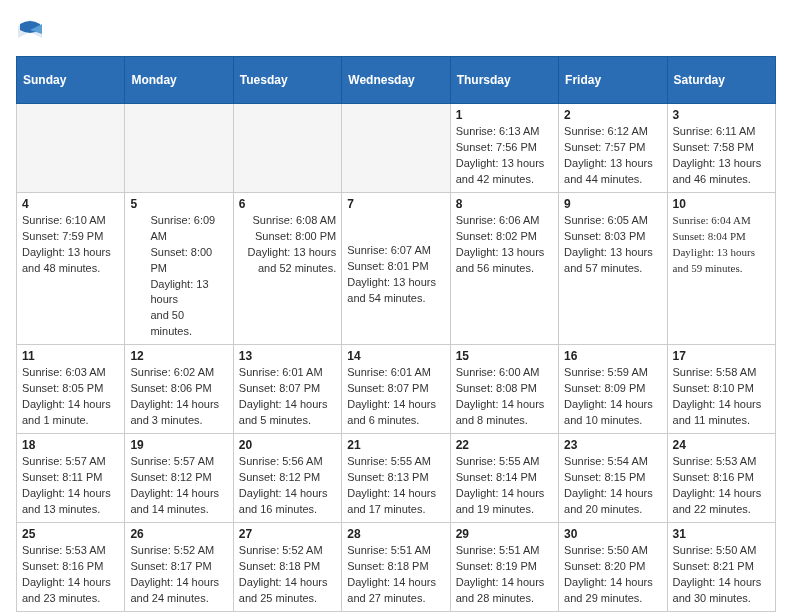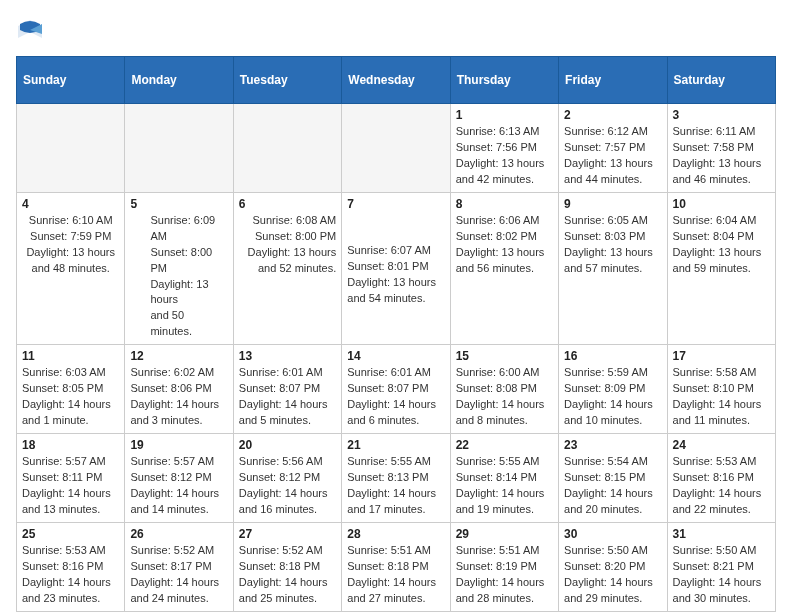--- a/index.html
+++ b/index.html
@@ -149,21 +149,21 @@
           <span class="day-num">3</span>
           <div class="day-detail" style="white-space: pre-line;">Sunrise: 6:11 AM
 Sunset: 7:58 PM
 Daylight: 13 hours
 and 46 minutes.</div>
         </td>
       </tr>
       <tr>
         <td>
           <span class="day-num">4</span>
-          <div class="day-detail" style="white-space: pre-line; text-align: center;">Sunrise: 6:10 AM
+          <div class="day-detail" style="white-space: pre-line;">Sunrise: 6:10 AM
 Sunset: 7:59 PM
 Daylight: 13 hours
 and 48 minutes.</div>
         </td>
         <td>
           <span class="day-num">5</span>
           <div class="day-detail" style="white-space: pre-line; margin-left: 20px;">Sunrise: 6:09 AM
 Sunset: 8:00 PM
 Daylight: 13 hours
 and 50 minutes.</div>
@@ -191,21 +191,21 @@
         </td>
         <td>
           <span class="day-num">9</span>
           <div class="day-detail" style="white-space: pre-line;">Sunrise: 6:05 AM
 Sunset: 8:03 PM
 Daylight: 13 hours
 and 57 minutes.</div>
         </td>
         <td>
           <span class="day-num">10</span>
-          <div class="day-detail" style="white-space: pre-line;">Sunrise: 6:04 AM
+          <div class="day-detail" style="white-space: pre-line; font-family: Liberation Serif, serif;">Sunrise: 6:04 AM
 Sunset: 8:04 PM
 Daylight: 13 hours
 and 59 minutes.</div>
         </td>
       </tr>
       <tr>
         <td>
           <span class="day-num">11</span>
           <div class="day-detail" style="white-space: pre-line;">Sunrise: 6:03 AM
 Sunset: 8:05 PM

